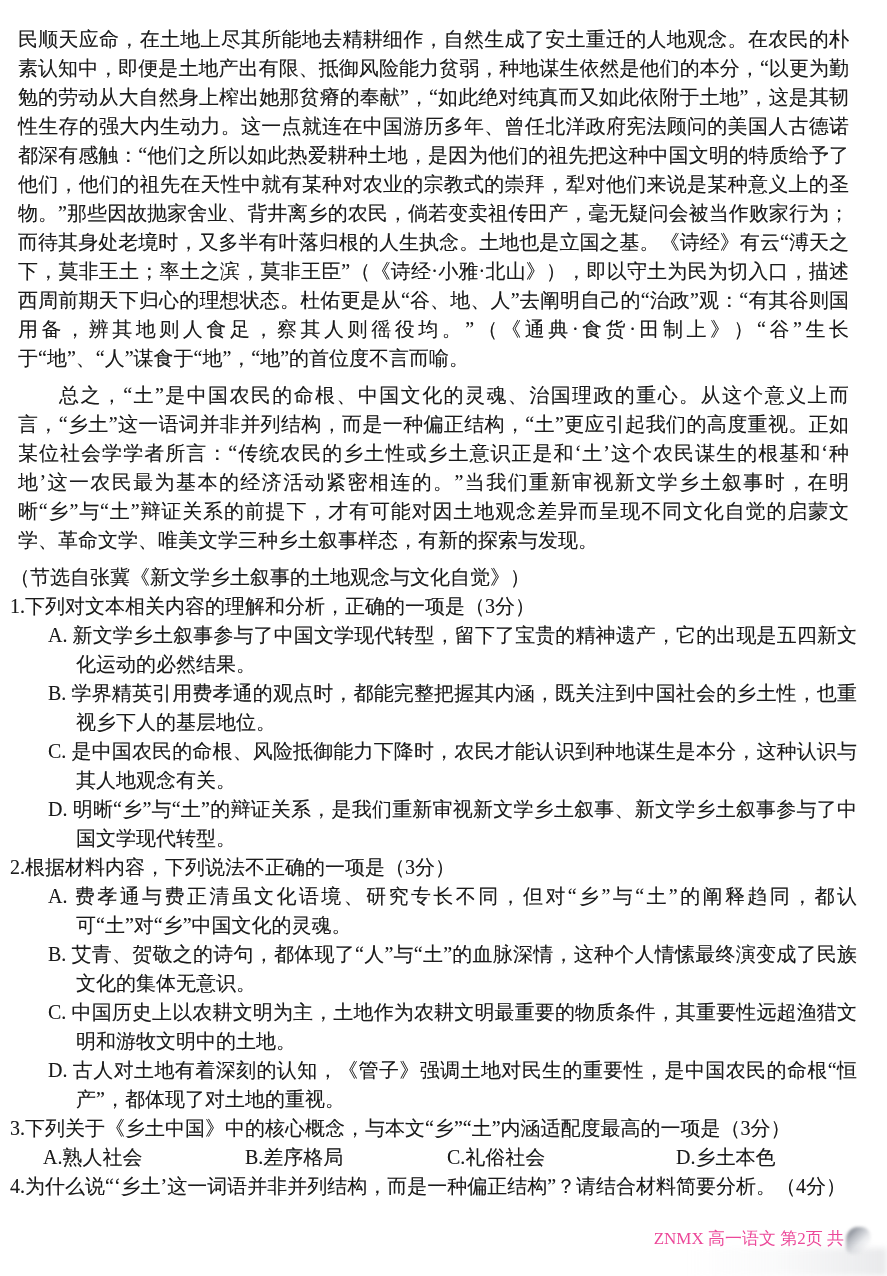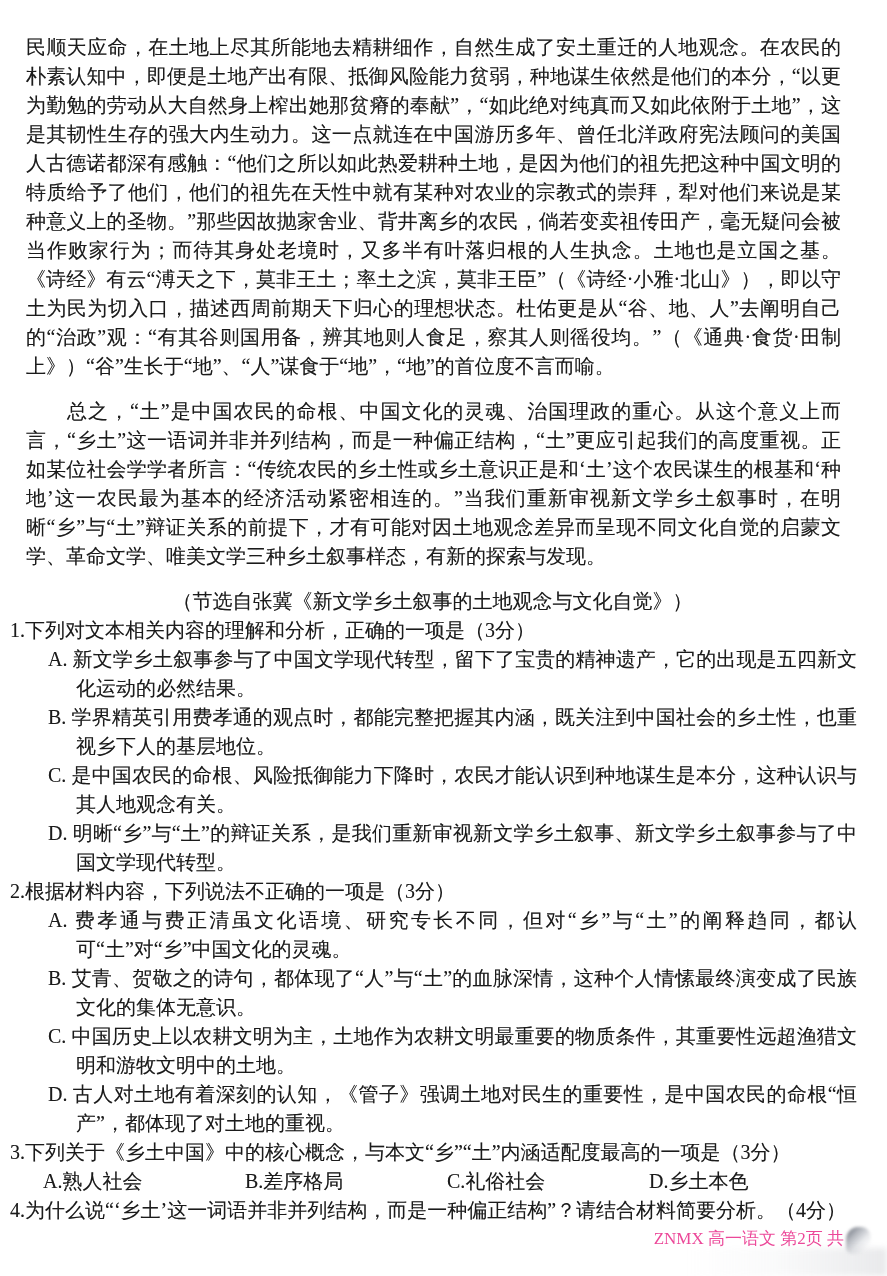--- a/index.html
+++ b/index.html
@@ -14,36 +14,36 @@
     position: absolute; inset: 0;
     color: #1b1b1b;
     font-size: 20px;
     line-height: 29px;
   }
   .content {
     padding: 17px 30px 0 10px;
     text-align: justify;
     text-shadow: 0 0 0.5px rgba(0,0,0,0.35);
   }
-  p.para { margin: 16px; }
+  p.para { margin: 8px; }
   p.para.indent { text-indent: 2.05em; }
-  .attribution { text-align: center; padding-right: 2px; }
+  .attribution { text-align: left; padding-right: 2px; }
   .question { margin: 0; }
   .stem { }
   .option {
     padding-left: 66px;
     text-indent: -28px;
   }
   .opt-label { margin-right: 5px; }
   .inline-options {
     display: flex;
     padding-left: 33px;
   }
   .inline-options span { flex: 0 0 202px; }
-  .inline-options span:last-child { flex: 0 0 auto; }
+  .inline-options span:last-child { flex: 0 0 auto; margin-left: 27px; }
   .footer {
     position: absolute;
     left: 0; right: 0; top: 1227px;
     text-align: right;
     font-size: 17px;
     line-height: 24px;
     color: #ec4899;
   }
   .footer-inner { position: relative; left: -16px; white-space: nowrap; }
   .smudge {

